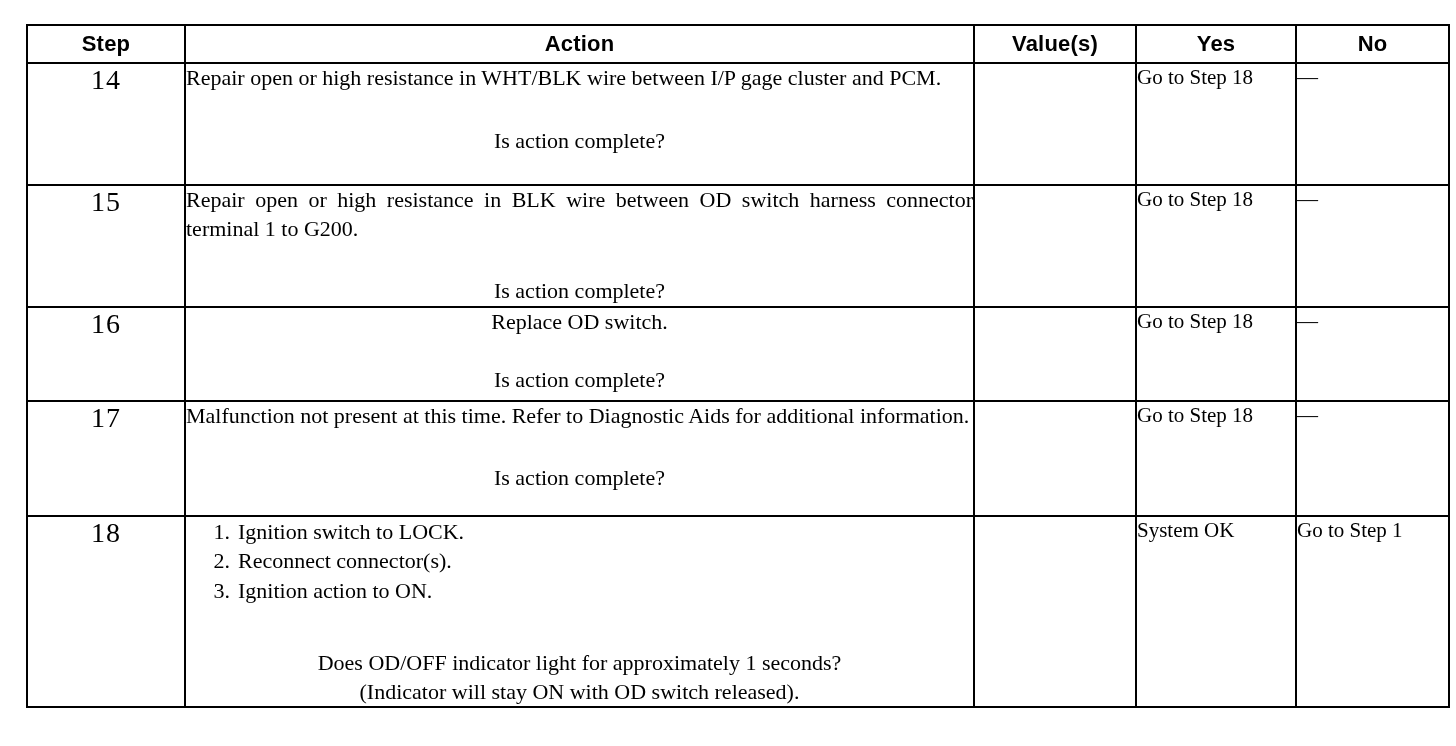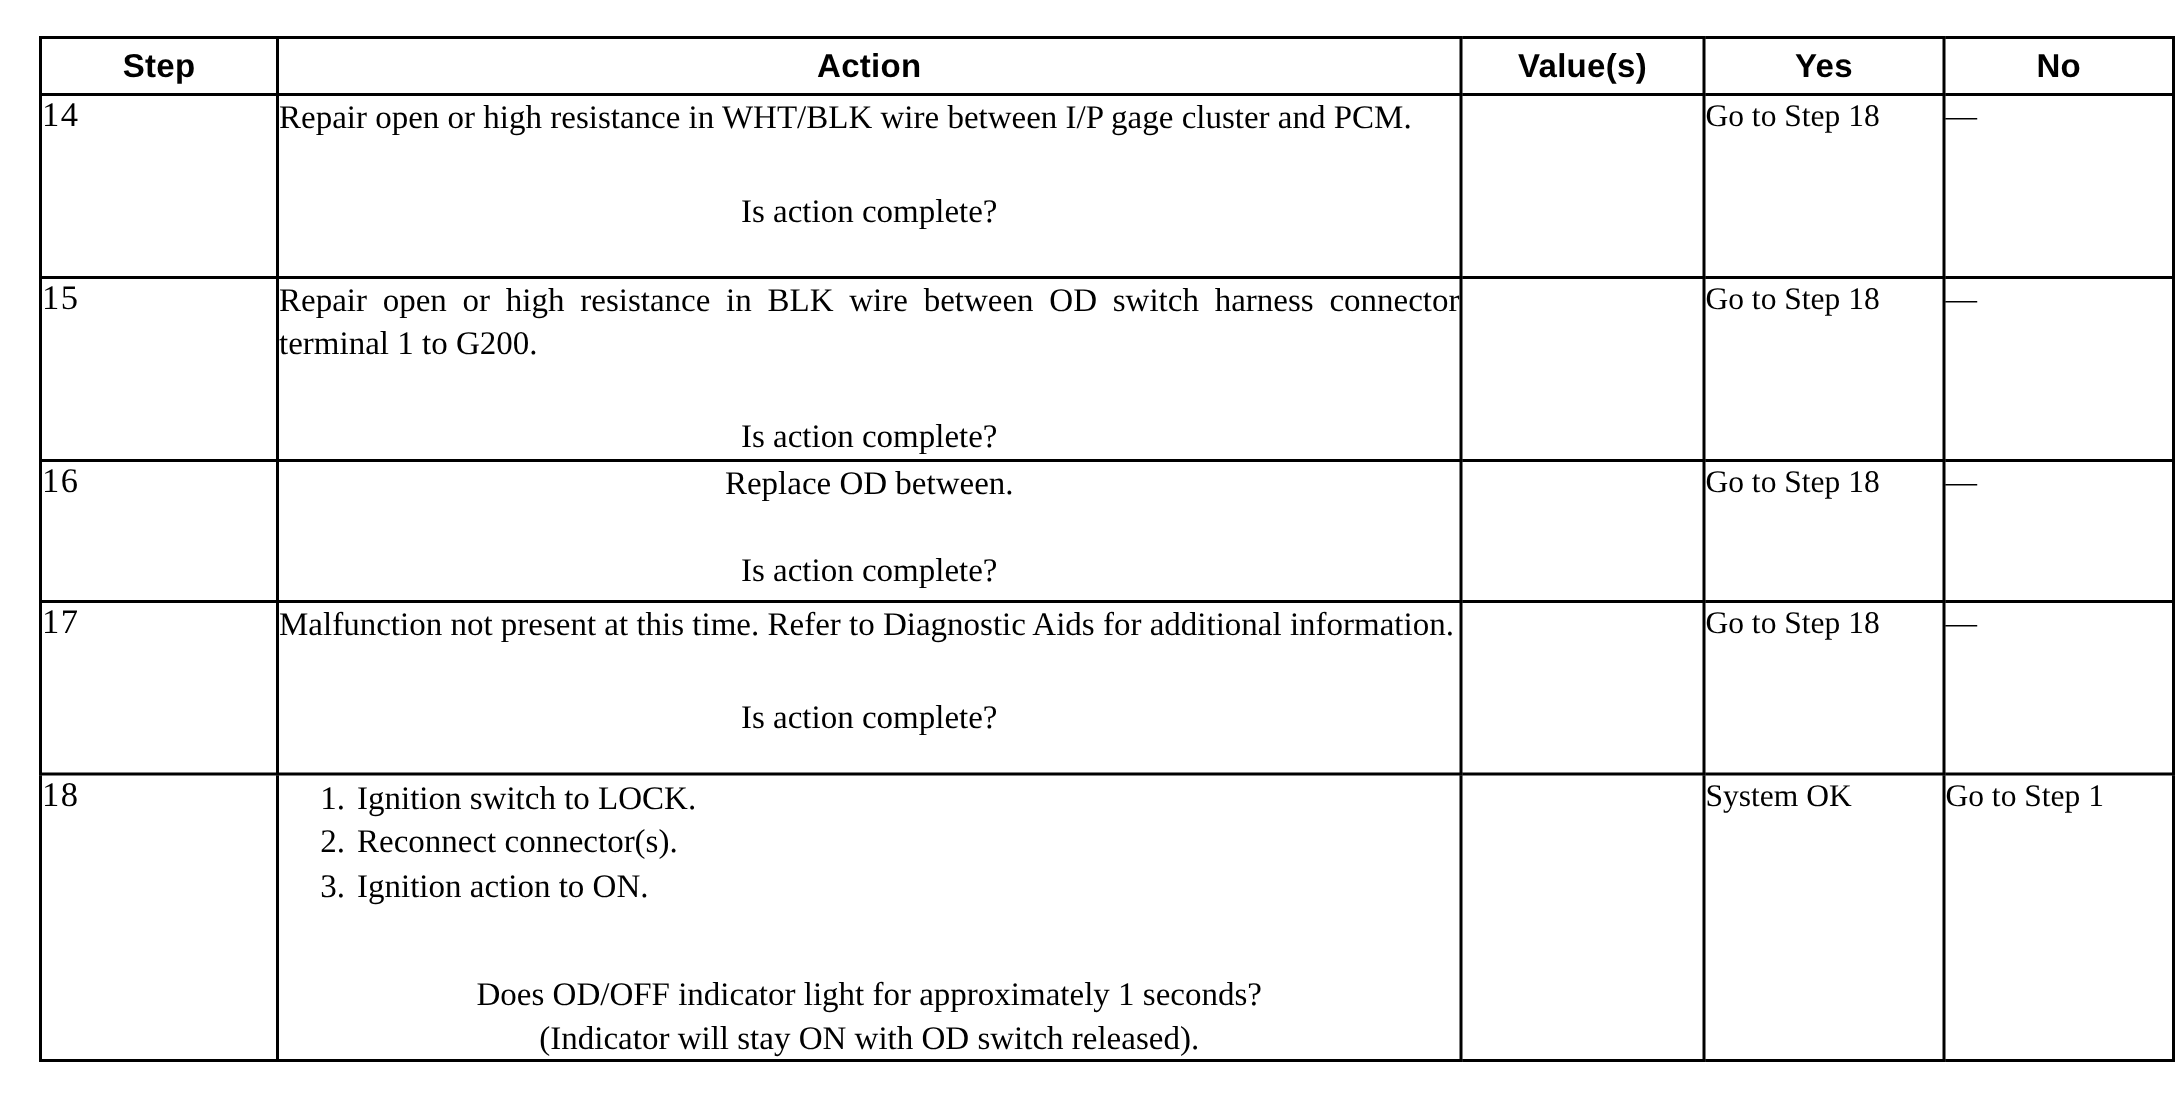--- a/index.html
+++ b/index.html
@@ -56,22 +56,22 @@
     text-align: center;
     height: 36px;
     line-height: 36px;
     letter-spacing: 0.2px;
     vertical-align: middle;
     white-space: nowrap;
   }
 
   
   td.step-cell {
-    text-align: left;
-    font-size: 23px;
+    text-align: center;
+    font-size: 28px;
     padding-top: 9px;
     letter-spacing: 1px;
   }
 
   td.action-cell {
     font-size: 22px;
     line-height: 1.30;
     padding: 8px 14px 8px 14px;
     text-align: left;
     border-radius: 27px;
@@ -170,21 +170,21 @@
           <p class="act-para nojust">Is action complete?</p>
         </td>
         <td class="value-cell"></td>
         <td class="yes-cell">Go to Step 18</td>
         <td class="no-cell">—</td>
       </tr>
 
       <tr class="r16">
         <td class="step-cell">16</td>
         <td class="action-cell">
-          <p class="act-para nojust">Replace OD between.</p>
+          <p class="act-para nojust">Replace OD switch.</p>
           <div class="act-gap small"></div>
           <p class="act-para nojust">Is action complete?</p>
         </td>
         <td class="value-cell"></td>
         <td class="yes-cell">Go to Step 18</td>
         <td class="no-cell">—</td>
       </tr>
 
       <tr class="r17">
         <td class="step-cell">17</td>

